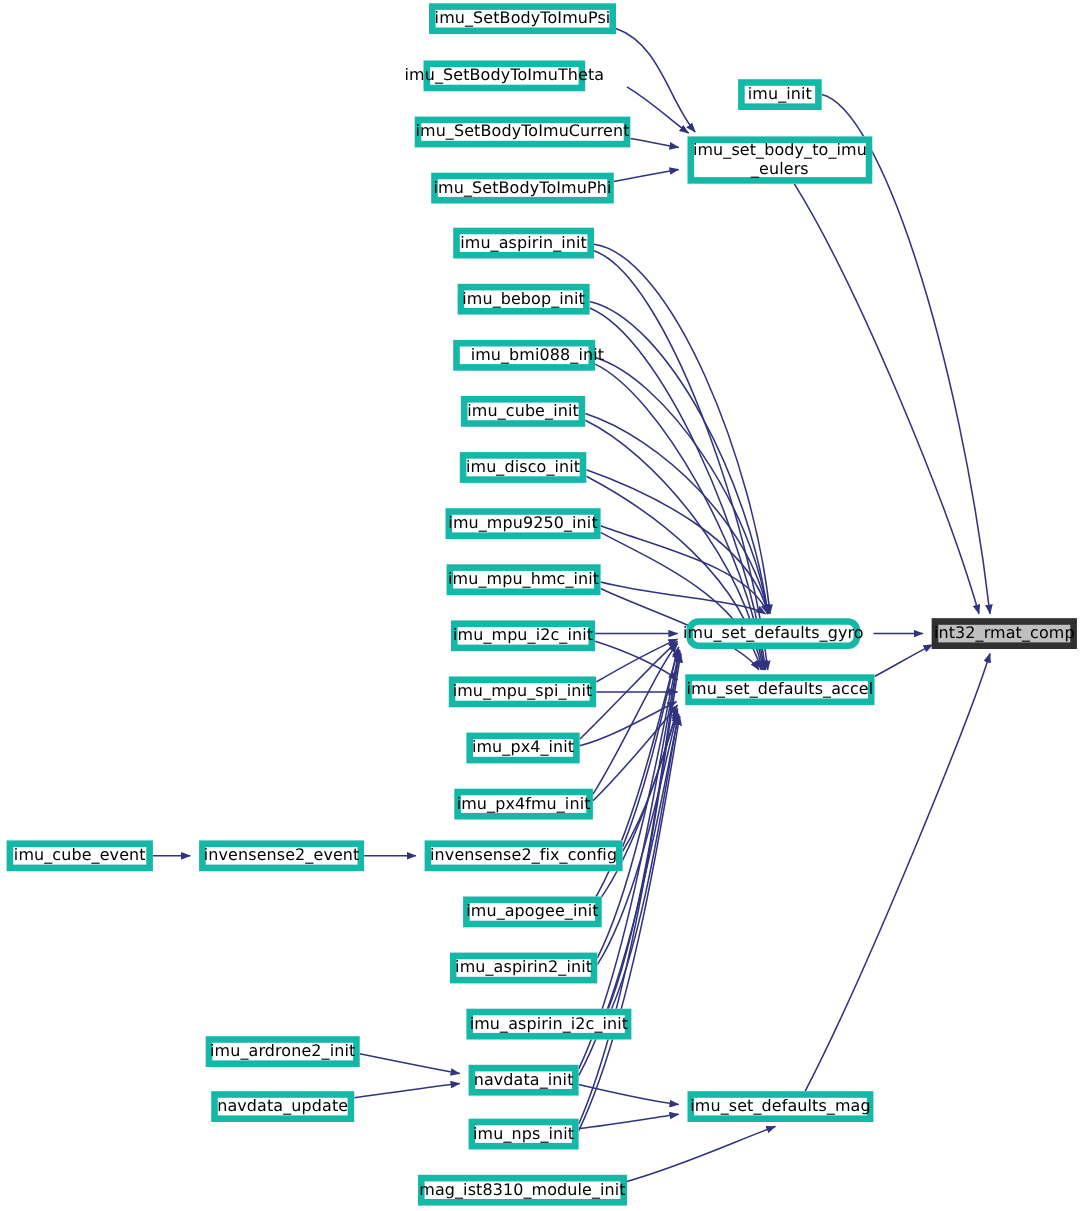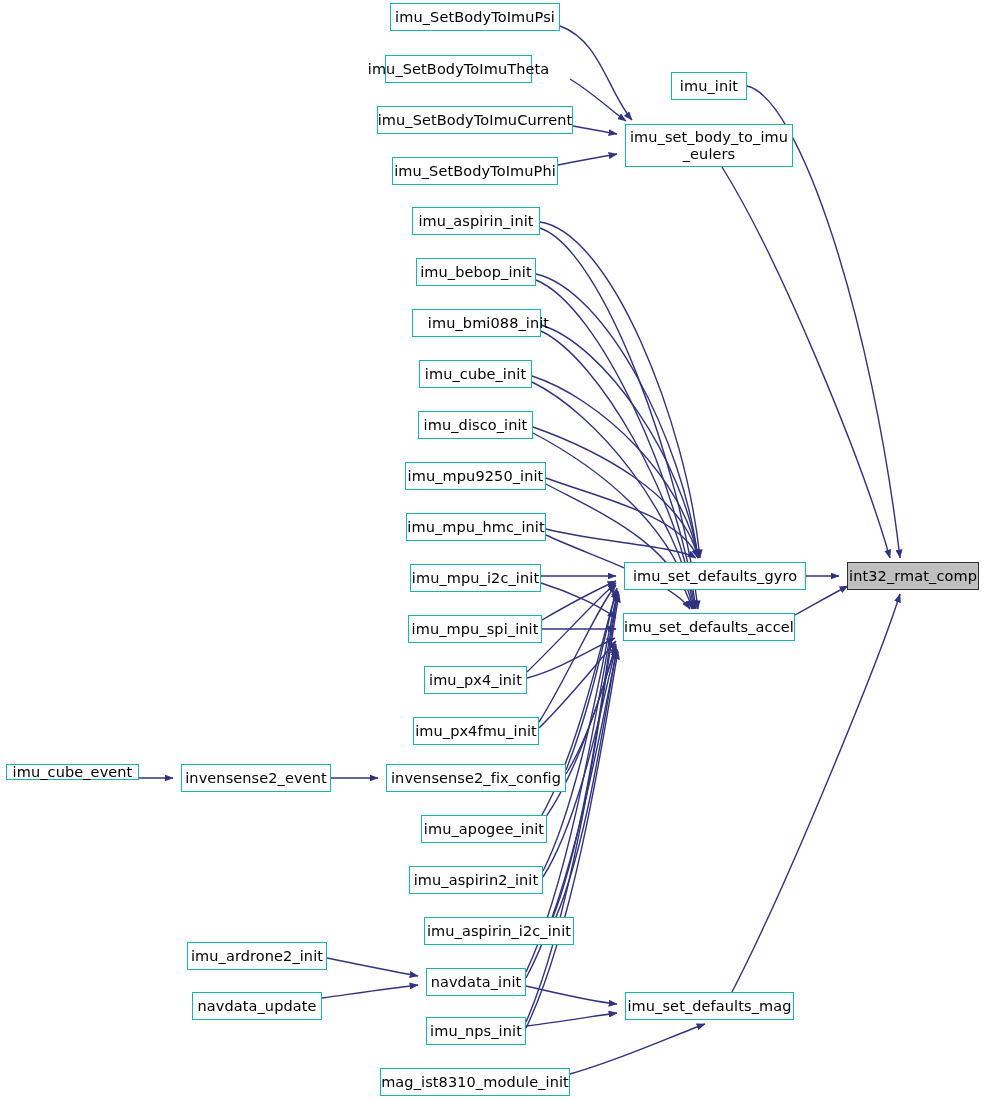--- a/index.html
+++ b/index.html
@@ -19,21 +19,21 @@
     position: absolute;
     left: 0;
     top: 0;
     width: 985px;
     height: 1101px;
     pointer-events: none;
   }
   .node {
     position: absolute;
     box-sizing: border-box;
-    border: 1px solid #14b8a6;
+    border: 6px solid #14b8a6;
     background: #ffffff;
     color: #000000;
     font-size: 14.5px;
     line-height: 1.15;
     display: flex;
     align-items: center;
     justify-content: center;
     text-align: center;
     white-space: pre;
     letter-spacing: 0.1px;
@@ -122,29 +122,29 @@
       <div class="node" style="left: 416px; top: 258px; width: 120px; height: 28px;"><span class="node-label">imu_bebop_init</span></div>
       <div class="node" style="left: 412px; top: 309px; width: 129px; height: 28px; padding-left: 24px;"><span class="node-label">imu_bmi088_init</span></div>
       <div class="node" style="left: 419px; top: 360px; width: 113px; height: 28px;"><span class="node-label">imu_cube_init</span></div>
       <div class="node" style="left: 418px; top: 411px; width: 115px; height: 28px;"><span class="node-label">imu_disco_init</span></div>
       <div class="node" style="left: 405px; top: 462px; width: 141px; height: 28px;"><span class="node-label">imu_mpu9250_init</span></div>
       <div class="node" style="left: 406px; top: 513px; width: 140px; height: 28px;"><span class="node-label">imu_mpu_hmc_init</span></div>
       <div class="node" style="left: 410px; top: 564px; width: 131px; height: 28px;"><span class="node-label">imu_mpu_i2c_init</span></div>
       <div class="node" style="left: 408px; top: 615px; width: 134px; height: 28px;"><span class="node-label">imu_mpu_spi_init</span></div>
       <div class="node" style="left: 424px; top: 666px; width: 103px; height: 28px;"><span class="node-label">imu_px4_init</span></div>
       <div class="node" style="left: 413px; top: 717px; width: 126px; height: 28px;"><span class="node-label">imu_px4fmu_init</span></div>
-      <div class="node" style="left: 6px; top: 764px; width: 133px; height: 16px;"><span class="node-label">imu_cube_event</span></div>
+      <div class="node" style="left: 6px; top: 764px; width: 133px; height: 28px;"><span class="node-label">imu_cube_event</span></div>
       <div class="node" style="left: 181px; top: 764px; width: 150px; height: 28px;"><span class="node-label">invensense2_event</span></div>
       <div class="node" style="left: 386px; top: 764px; width: 180px; height: 28px;"><span class="node-label">invensense2_fix_config</span></div>
       <div class="node" style="left: 421px; top: 815px; width: 126px; height: 28px;"><span class="node-label">imu_apogee_init</span></div>
       <div class="node" style="left: 409px; top: 866px; width: 134px; height: 28px;"><span class="node-label">imu_aspirin2_init</span></div>
       <div class="node" style="left: 401px; top: 917px; width: 150px; height: 28px; margin-left: 23px;"><span class="node-label">imu_aspirin_i2c_init</span></div>
       <div class="node" style="left: 187px; top: 942px; width: 140px; height: 28px;"><span class="node-label">imu_ardrone2_init</span></div>
       <div class="node" style="left: 426px; top: 968px; width: 100px; height: 28px;"><span class="node-label">navdata_init</span></div>
       <div class="node" style="left: 192px; top: 992px; width: 130px; height: 28px;"><span class="node-label">navdata_update</span></div>
       <div class="node" style="left: 426px; top: 1017px; width: 100px; height: 28px;"><span class="node-label">imu_nps_init</span></div>
       <div class="node" style="left: 380px; top: 1068px; width: 190px; height: 28px;"><span class="node-label">mag_ist8310_module_init</span></div>
-      <div class="node" style="left: 624px; top: 562px; width: 182px; height: 28px;"><span class="node-label">imu_set_defaults_gyro</span></div>
+      <div class="node" style="left: 624px; top: 562px; width: 158px; height: 28px; border-radius: 11px;"><span class="node-label">imu_set_defaults_gyro</span></div>
       <div class="node" style="left: 623px; top: 613px; width: 172px; height: 28px;"><span class="node-label">imu_set_defaults_accel</span></div>
       <div class="node" style="left: 625px; top: 992px; width: 169px; height: 28px;"><span class="node-label">imu_set_defaults_mag</span></div>
       <div class="node highlight" style="left: 847px; top: 562px; width: 132px; height: 28px;"><span class="node-label">int32_rmat_comp</span></div>
     </div>
 </div>
 
 </body></html>

